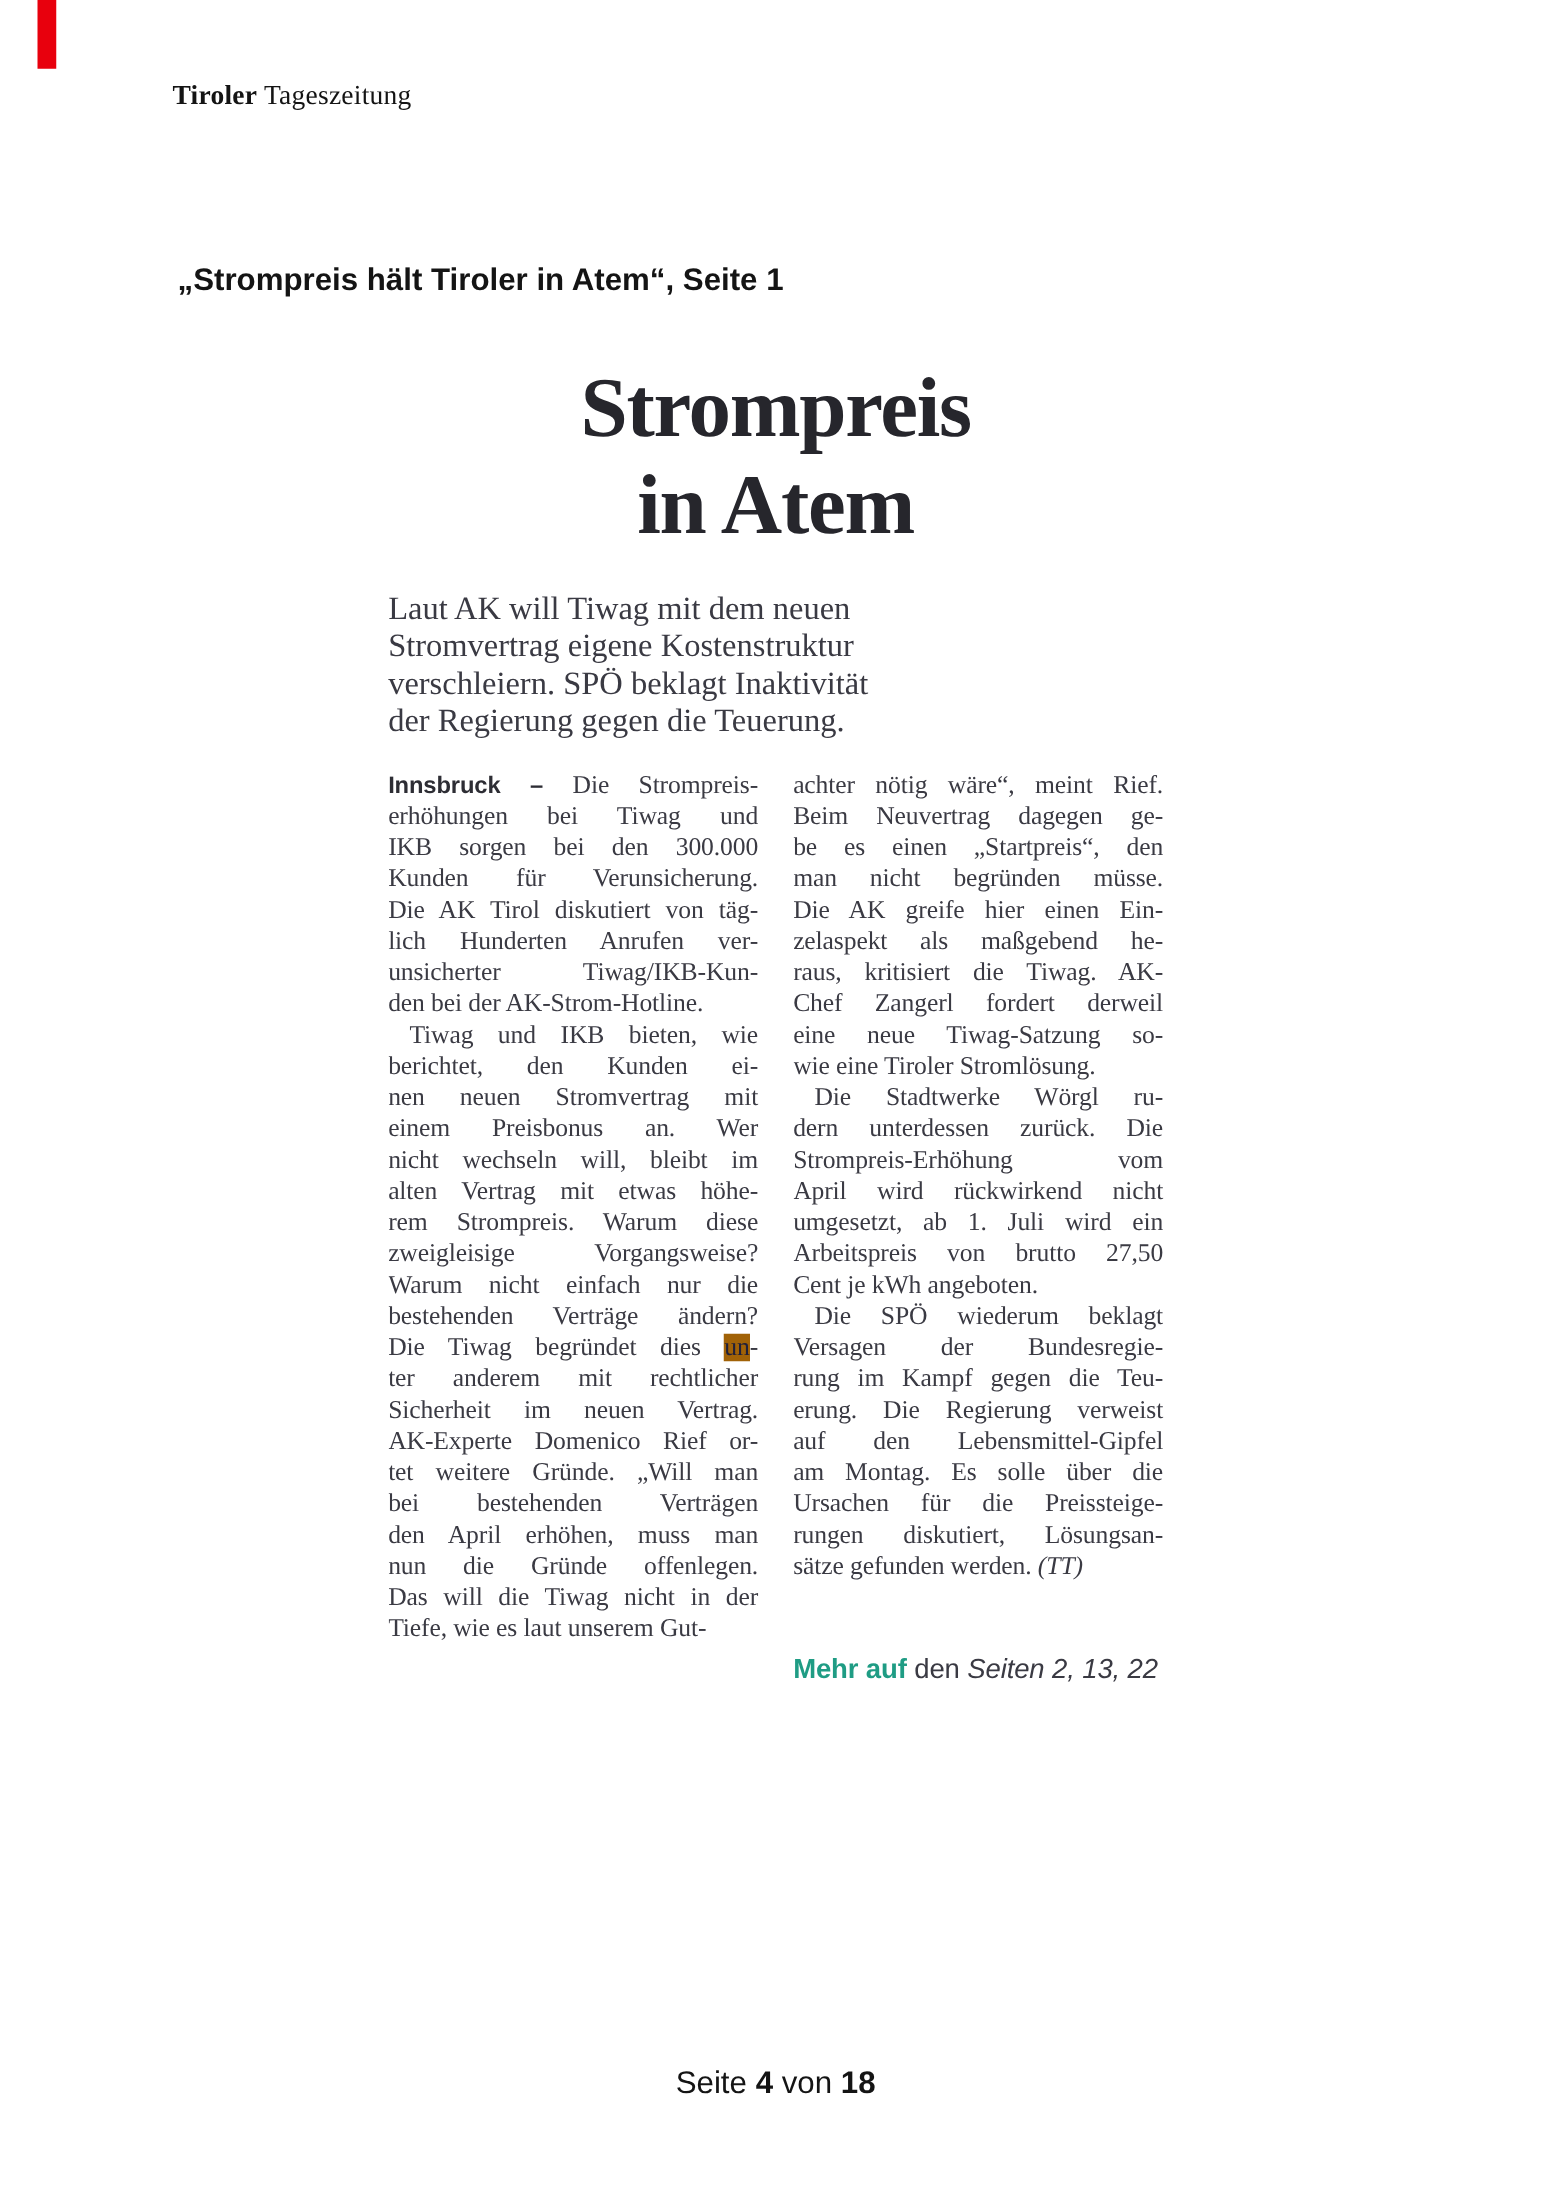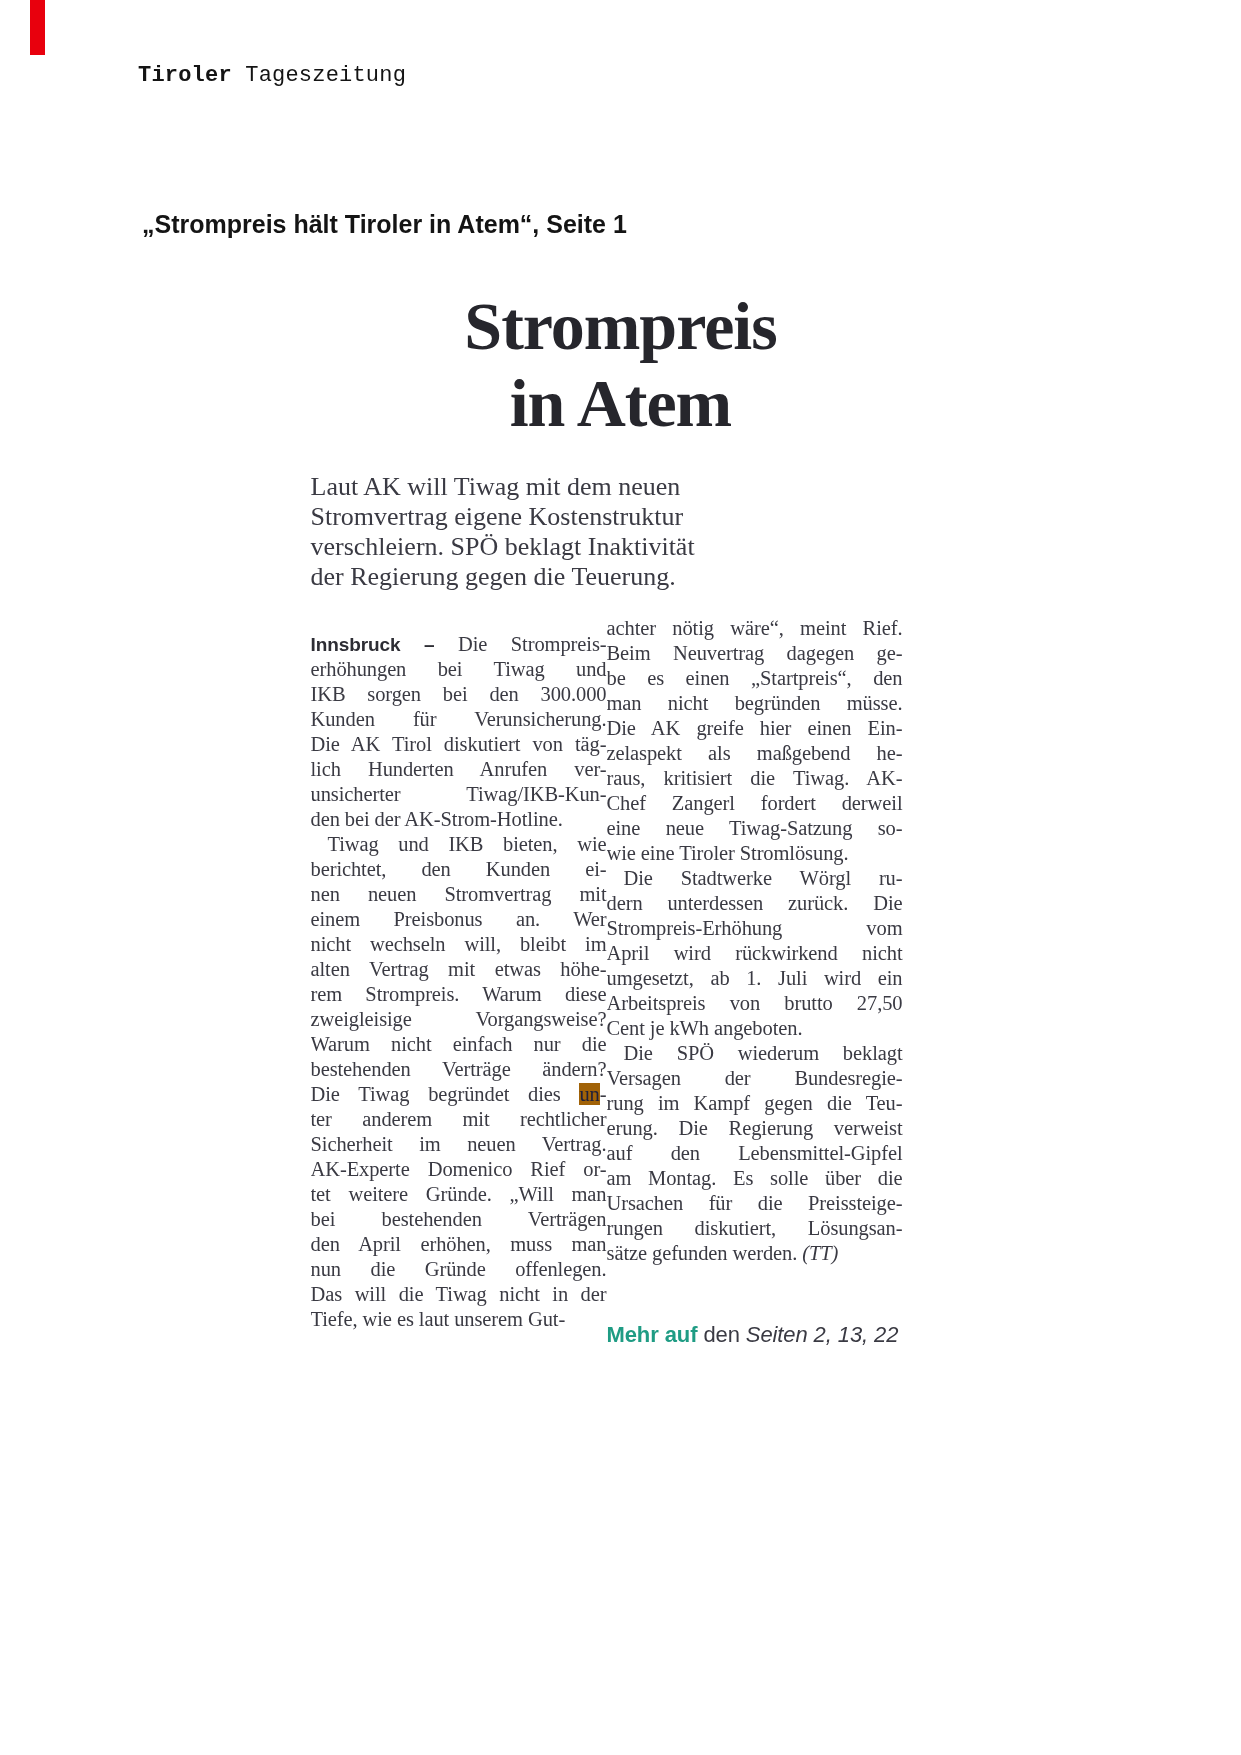--- a/index.html
+++ b/index.html
@@ -5,39 +5,39 @@
   html,body{margin:0;padding:0;}
   body{
     width:1241px;height:1755px;position:relative;background:#ffffff;
     font-family:"Liberation Serif",serif;
     -webkit-font-smoothing:antialiased;
   }
   .page{position:absolute;inset:0;background:#ffffff;overflow:hidden;}
   .red-bar{position:absolute;left:30px;top:0;width:15px;height:55px;background:#e8000d;}
   .brand{
     position:absolute;left:138px;top:63px;
-    font-family:Liberation Mono, monospace;font-size:22px;color:#141414;
+    font-family:Liberation Serif, serif;font-size:22px;color:#141414;
     letter-spacing:.2px;
   }
   .brand .b{font-weight:700;}
   .refhead{
     position:absolute;left:142px;top:210px;
     font-family:"Liberation Sans",sans-serif;font-size:25px;font-weight:700;color:#141414;
   }
   .article{position:absolute;top:288px;left:50%;transform:translateX(-50%);width:620px;}
   .headline{
     margin:0;text-align:center;
     font-family:"Liberation Serif",serif;
     font-size:68px;line-height:77px;font-weight:700;letter-spacing:-1px;color:#26262c;
   }
   .standfirst{
     margin-top:30px;text-align:left;
     font-size:26px;line-height:30px;color:#3a3a43;
   }
-  .cols{margin-top:24px;display:flex;align-items:center;}
+  .cols{margin-top:24px;display:flex;gap:28px;}
   .col{width:296px;font-size:20.5px;line-height:25px;color:#3a3a43;letter-spacing:-0.1px;}
   .line{height:25px;overflow:hidden;}
   .line.j{text-align:justify;text-align-last:justify;text-justify:inter-word;}
   .line.ind{padding-left:17px;}
   .sg-lbl{font-family:"Liberation Sans",sans-serif;font-weight:700;font-size:19px;color:#2d2d34;}
   .sg-hl{background:#a16207;color:#20203a;}
   .sg-it{font-style:italic;}
   .more{
     margin-top:56px;
     font-family:"Liberation Sans",sans-serif;font-size:22px;color:#3a3a43;
@@ -130,14 +130,15 @@
           <div class="line j"><span>auf den Lebensmittel-Gipfel</span></div>
           <div class="line j"><span>am Montag. Es solle über die</span></div>
           <div class="line j"><span>Ursachen für die Preissteige-</span></div>
           <div class="line j"><span>rungen diskutiert, Lösungsan-</span></div>
           <div class="line"><span>sätze gefunden werden. </span><span class="sg-it">(TT)</span></div>
           <div class="more"><span class="sg-teal">Mehr auf</span><span> den </span><span class="sg-sansit">Seiten 2, 13, 22</span></div>
         </div>
     </div>
   </div>
 
+  <div class="footer" id="footer"><span>Seite </span><b>4</b><span> von </span><b>18</b></div>
 
 </div>
 
 </body></html>

